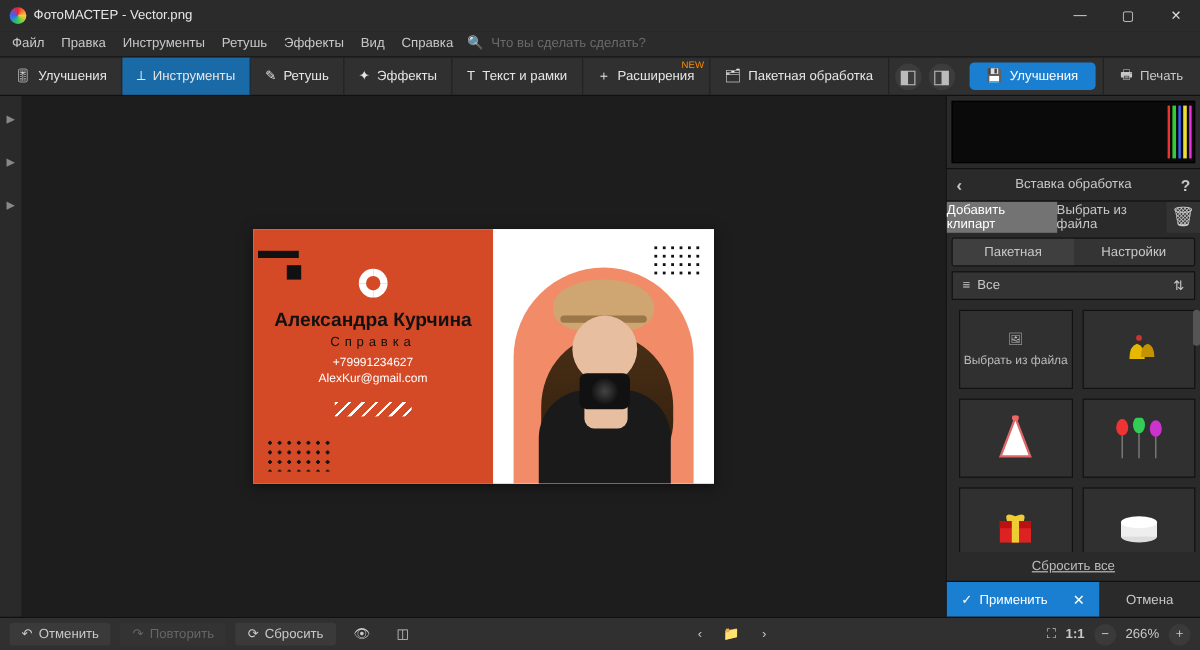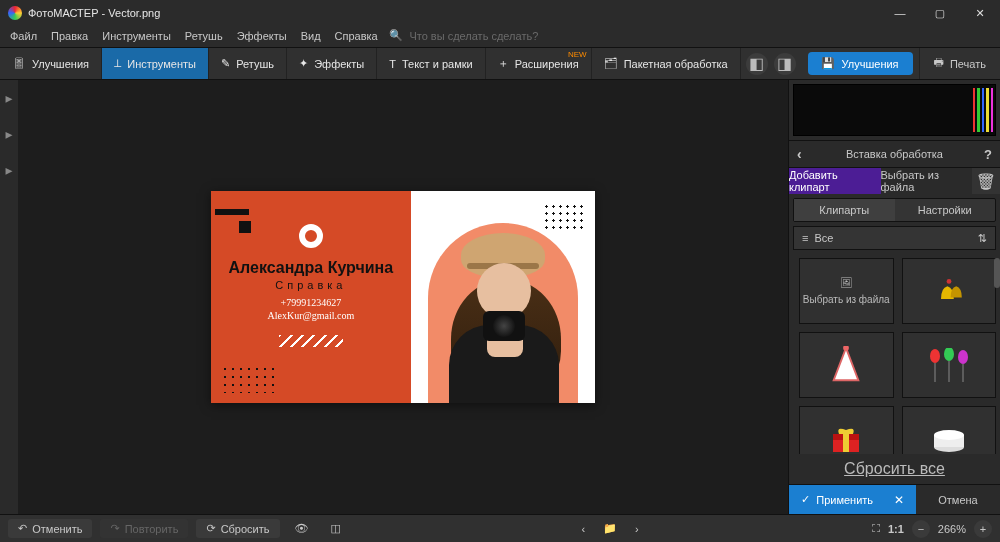--- a/index.html
+++ b/index.html
@@ -26,21 +26,21 @@
 .canvaswrap { flex:1; background:#1d1d1d; position:relative; display:flex; align-items:center; justify-content:center;}
 .card { width:384px; height:212px; background:#fff; display:flex; box-shadow:0 2px 10px rgba(0,0,0,.5);}
 .card-left { width:52%; background:#d54a26; position:relative; padding:18px 9px; color:#fff; text-align:center;}
 .card-left .bars { position:absolute; top:18px; left:0; width:42px; height:16px;}
 .card-left .bars::before{content:"";position:absolute;left:4px;top:0;width:34px;height:6px;background:#111;}
 .card-left .bars::after{content:"";position:absolute;left:28px;top:12px;width:12px;height:12px;background:#111;}
 .card-left .aperture { width:30px; height:30px; margin:12px auto 8px; position:relative; }
 .card-left .aperture svg{width:100%;height:100%;}
 .card-left .name { font-size:16px; font-weight:800; color:#111;}
 .card-left .role { font-size:11px; letter-spacing:4px; color:#111; margin-top:2px;}
-.card-left .phone, .card-left .email { font-size:10px; margin-top:6px; color:#fff;font-family:Liberation Serif, serif;}
+.card-left .phone, .card-left .email { font-size:10px; margin-top:6px; color:#fff;}
 .card-left .email{margin-top:2px;}
 .card-left .zig { margin-top:14px;height:12px;background:repeating-linear-gradient(135deg,#fff 0 2px,transparent 2px 8px);width:64px;margin-left:auto;margin-right:auto;}
 .card-left .dotsbl { position:absolute; bottom:10px; left:10px; width:56px; height:28px; background-image:radial-gradient(#111 1.5px, transparent 1.5px); background-size:8px 8px;}
 .card-right { width:48%; position:relative; background:#fff; overflow:hidden;}
 .card-right .dotstr { position:absolute; top:12px; right:10px; width:42px; height:30px; background-image:radial-gradient(#111 1.2px, transparent 1.2px); background-size:7px 7px;}
 .card-right .arch { position:absolute; bottom:-20px; left:50%; transform:translateX(-50%); width:150px; height:200px; border-radius:80px 80px 0 0; background:#f28b68;}
 .card-right .person { position:absolute; bottom:0; left:50%; transform:translateX(-50%); width:140px; height:170px;}
 .person .hat{position:absolute;top:0;left:28px;width:84px;height:44px;border-radius:50% 50% 40% 40%;background:#cfa571;}
 .person .hatband{position:absolute;top:30px;left:34px;width:72px;height:6px;background:#9b7648;border-radius:3px;}
 .person .face{position:absolute;top:30px;left:44px;width:54px;height:56px;border-radius:50%;background:#e7bfa0;}
@@ -51,32 +51,32 @@
 .person .lens{position:absolute;top:82px;left:60px;width:22px;height:22px;border-radius:50%;background:radial-gradient(#444,#000);}
 .rightpanel { width:212px; background:#2a2a2a; border-left:1px solid #111; display:flex; flex-direction:column;}
 .preview { height:52px; margin:4px; background:#0a0a0a; border:1px solid #000; position:relative;}
 .preview .stripes{position:absolute;right:2px;top:3px;bottom:3px;width:20px;display:flex;gap:2px;}
 .preview .stripes div{width:3px;height:100%;}
 .panelhead { height:28px; display:flex; align-items:center; justify-content:center; position:relative; font-size:11px; border-top:1px solid #111; border-bottom:1px solid #111;}
 .panelhead .back{position:absolute;left:8px;font-size:14px;font-weight:bold;}
 .panelhead .help{position:absolute;right:8px;font-size:13px;font-weight:bold;}
 .tabsrow { display:flex; height:26px;}
 .tabsrow .tab{flex:1;display:flex;align-items:center;justify-content:center;font-size:11px;}
-.tabsrow .tab.active{background:#4c1d95;color:#fff;}
+.tabsrow .tab.active{background:#737373;color:#fff;}
 .tabsrow .del{width:28px;display:flex;align-items:center;justify-content:center;background:#333;}
 .subtabs{display:flex;height:24px;margin:4px;background:#343434;border:1px solid #111;border-radius:2px;}
 .subtabs .st{flex:1;display:flex;align-items:center;justify-content:center;font-size:11px;}
 .subtabs .st.active{background:#3f3f3f;}
 .filterrow{height:24px;margin:0 4px 4px;background:#343434;border:1px solid #111;display:flex;align-items:center;padding:0 8px;font-size:11px;gap:6px;}
 .filterrow .dd{margin-left:auto;}
 .gallery{flex:1;overflow:auto;padding:4px 4px 4px 10px;display:grid;grid-template-columns:1fr 1fr;gap:8px;position:relative;}
 .gallery .cell{height:66px;background:#303030;border:1px solid #111;display:flex;align-items:center;justify-content:center;color:#bbb;}
 .gallery .uploadcell{flex-direction:column;font-size:10px;gap:6px;text-align:center;color:#bbb;}
 .gallery .scrollbar{position:absolute;right:0;top:4px;width:6px;height:30px;background:#555;border-radius:3px;}
-.resetlink{text-align:center;font-size:16px;text-decoration:underline;color:#bbb;padding:6px 0;}
+.resetlink{text-align:center;font-size:11px;text-decoration:underline;color:#bbb;padding:6px 0;}
 .applyrow{height:30px;display:flex;align-items:stretch;border-top:1px solid #111;}
 .applybtn{flex:1;background:#1b7fd1;color:#fff;display:flex;align-items:center;gap:6px;padding:0 12px;font-size:11px;}
 .applybtn .x{margin-left:auto;font-size:12px;}
 .cancelbtn{width:84px;display:flex;align-items:center;justify-content:center;font-size:11px;}
 .bottombar{height:28px;background:#303030;border-top:1px solid #111;display:flex;align-items:center;padding:0 8px;gap:8px;font-size:11px;}
 .bbtn{display:flex;align-items:center;gap:5px;padding:3px 10px;background:#3a3a3a;border-radius:3px;}
 .bbtn.disabled{color:#666;background:#333;}
 .bbtn.iconb{padding:4px 7px;background:transparent;}
 .bottombar .mid{flex:1;display:flex;justify-content:center;gap:4px;}
 .zoomeq{margin-left:auto;display:flex;align-items:center;gap:8px;}
@@ -218,21 +218,21 @@
       <span class="back">‹</span>
       <span>Вставка обработка</span>
       <span class="help">?</span>
     </div>
     <div class="tabsrow">
       <div class="tab active">Добавить клипарт</div>
       <div class="tab">Выбрать из файла</div>
       <div class="del">🗑</div>
     </div>
     <div class="subtabs">
-      <div class="st active">Клипарты</div>
+      <div class="st active">Пакетная</div>
       <div class="st">Настройки</div>
     </div>
     <div class="filterrow">
       <span>≡</span>
       <span>Все</span>
       <span class="dd">⇅</span>
     </div>
     <div class="gallery">
       <div class="scrollbar"></div>
       <div class="cell uploadcell">

